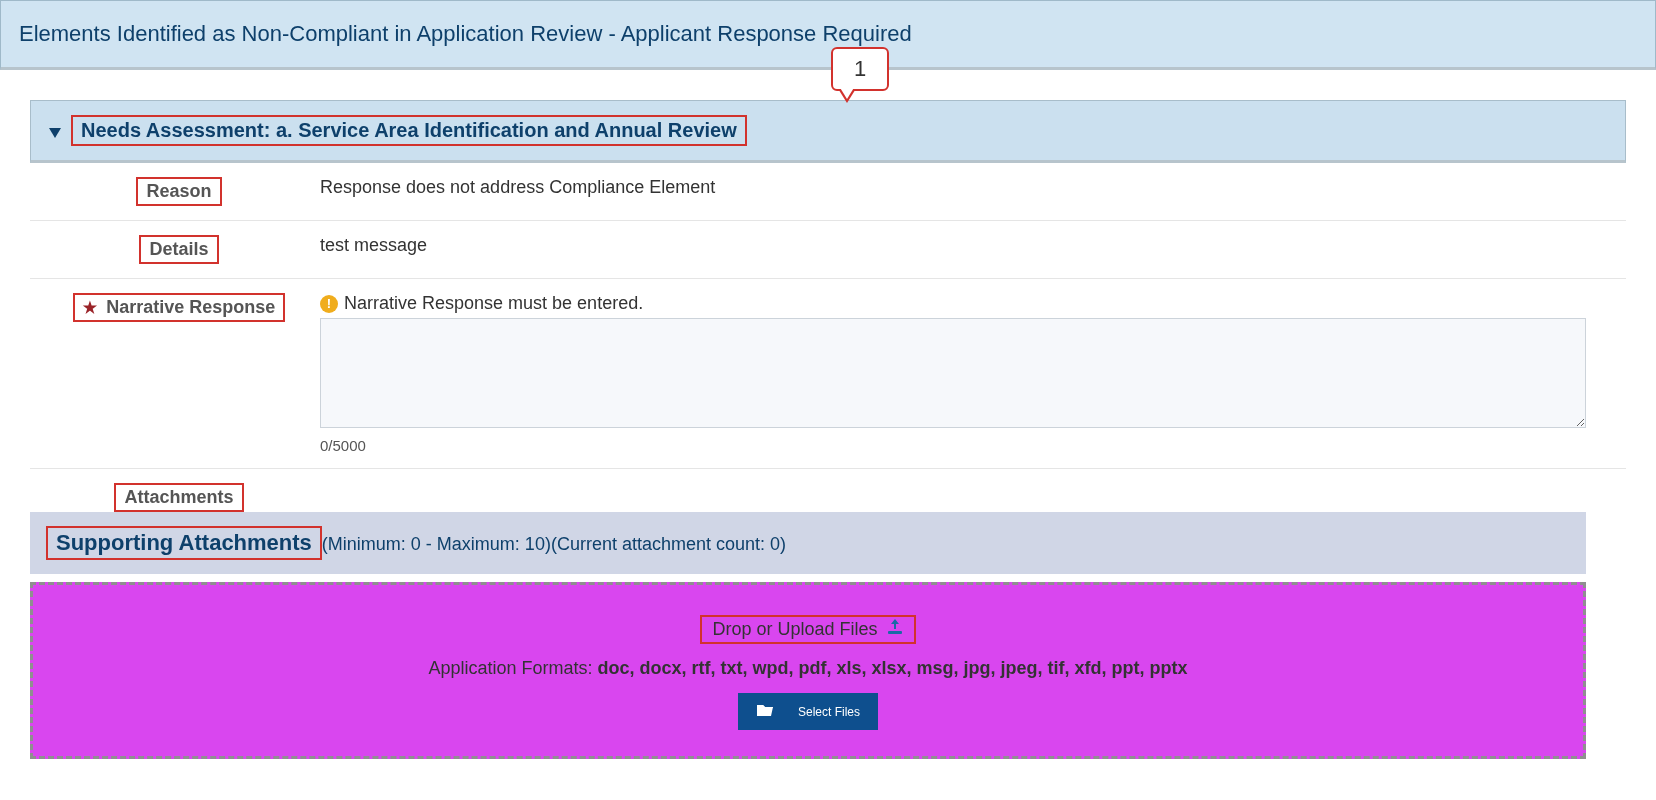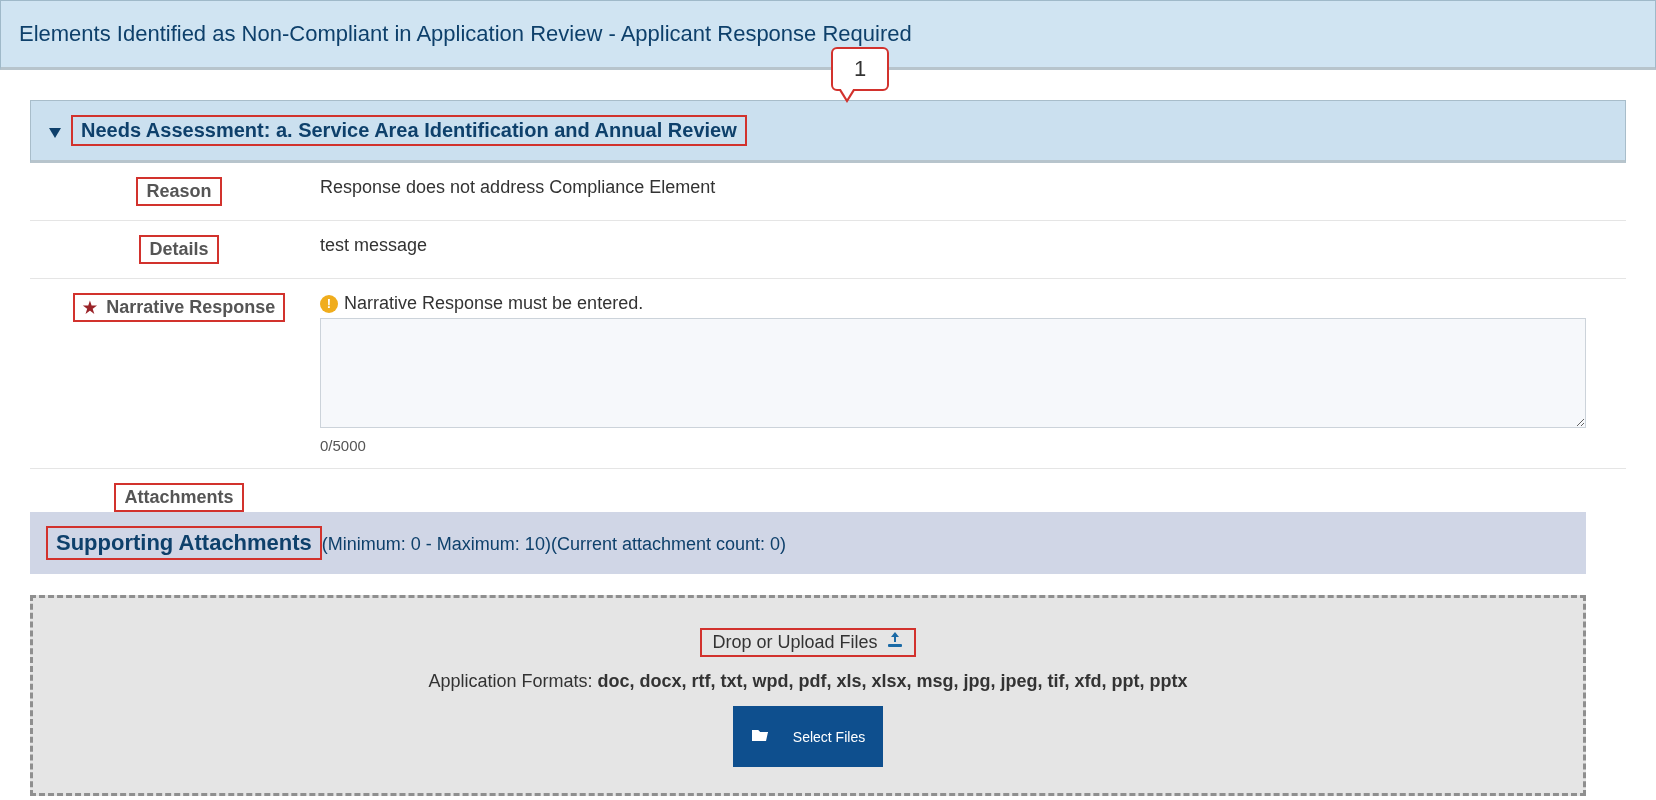--- a/index.html
+++ b/index.html
@@ -157,23 +157,23 @@
     font-weight: bold;
     font-size: 22px;
     border: 2px solid #d2322d;
     padding: 2px 8px;
   }
   .attach-meta {
     color: #0e406b;
     font-size: 18px;
   }
   .dropzone {
-    margin-top: 21px;
+    margin-top: 8px;
     border: 3px dashed #8f8f8f;
-    background: #e5e5e5;
+    background: #d946ef;
     padding: 30px 20px 26px 20px;
     text-align: center;
   }
   .drop-label-wrap {
     display: inline-flex;
     align-items: center;
     gap: 8px;
     border: 2px solid #d2322d;
     padding: 2px 10px;
   }
@@ -184,22 +184,22 @@
     margin-top: 14px;
     font-size: 18px;
   }
   .formats .fmt-label { font-weight: normal; }
   .formats .fmt-list { font-weight: bold; }
   .select-files-btn {
     margin-top: 14px;
     background: #0e4f8e;
     color: #fff;
     border: none;
-    padding: 22px 18px;
-    font-size: 14px;
+    padding: 10px 18px;
+    font-size: 12px;
     display: inline-flex;
     align-items: center;
     gap: 24px;
     cursor: pointer;
   }
   .no-border-bottom { border-bottom: none; flex-direction: column; }
 </style>
 </head>
 <body>
 

